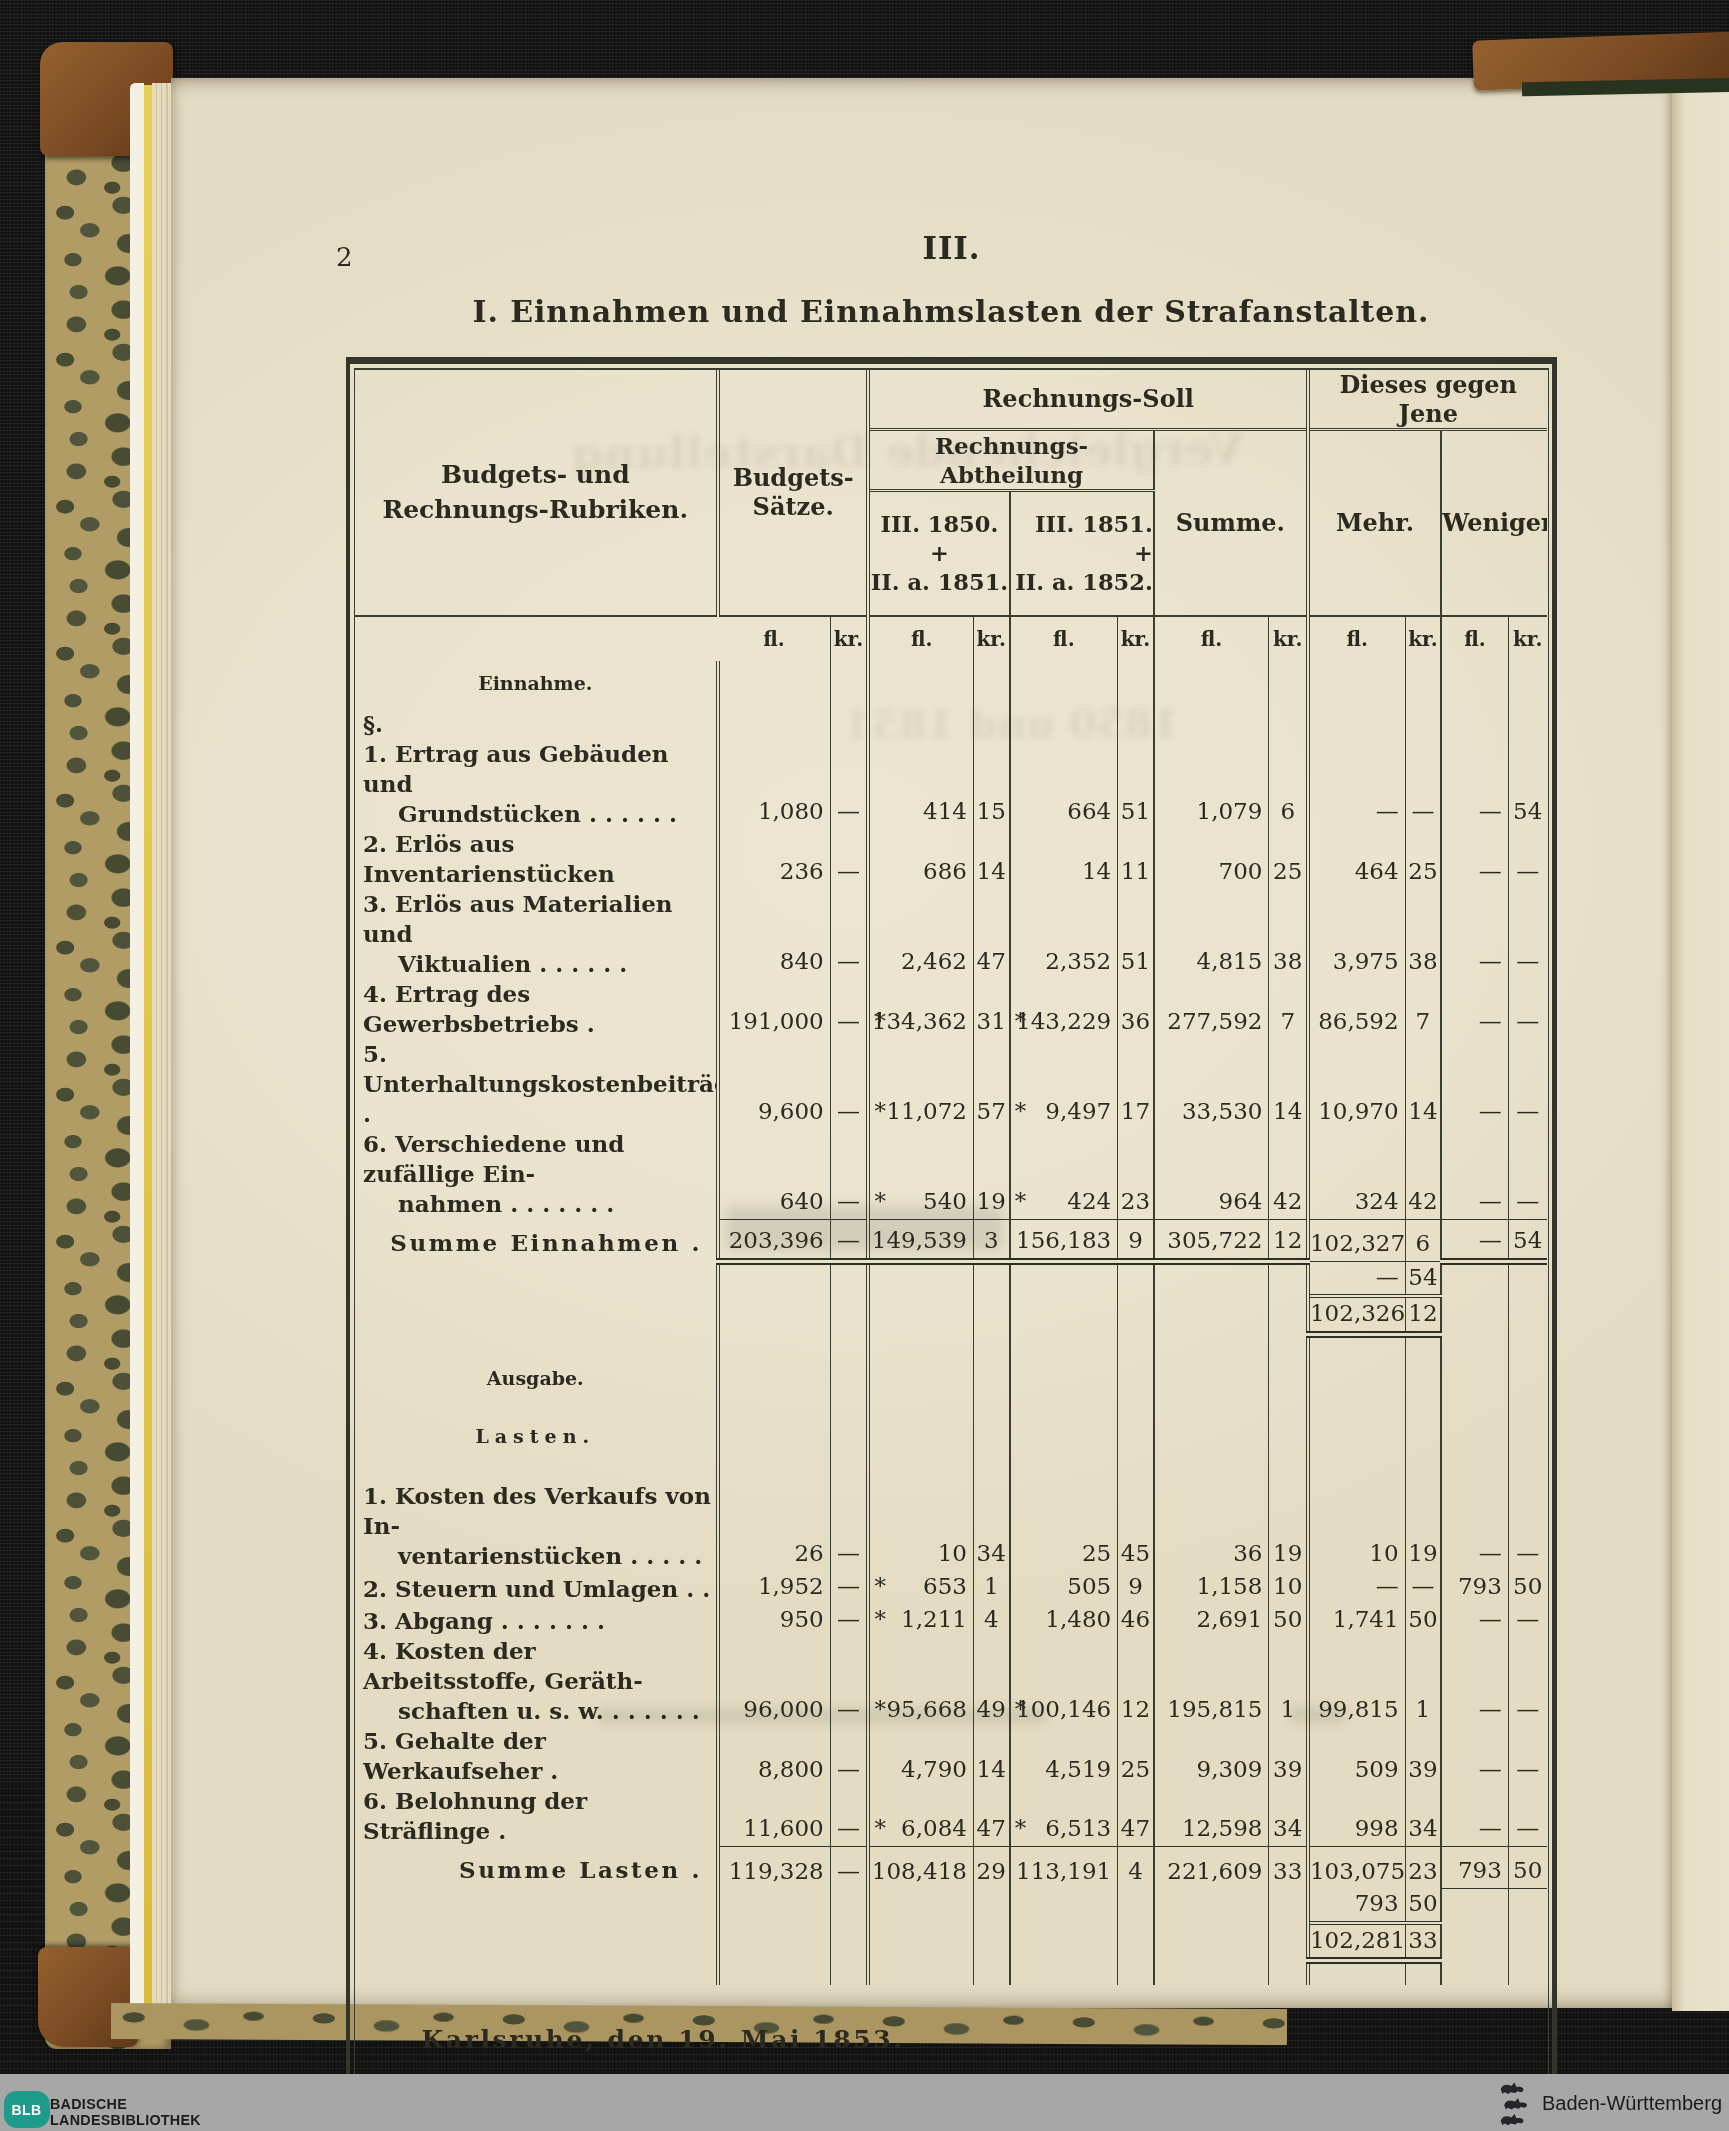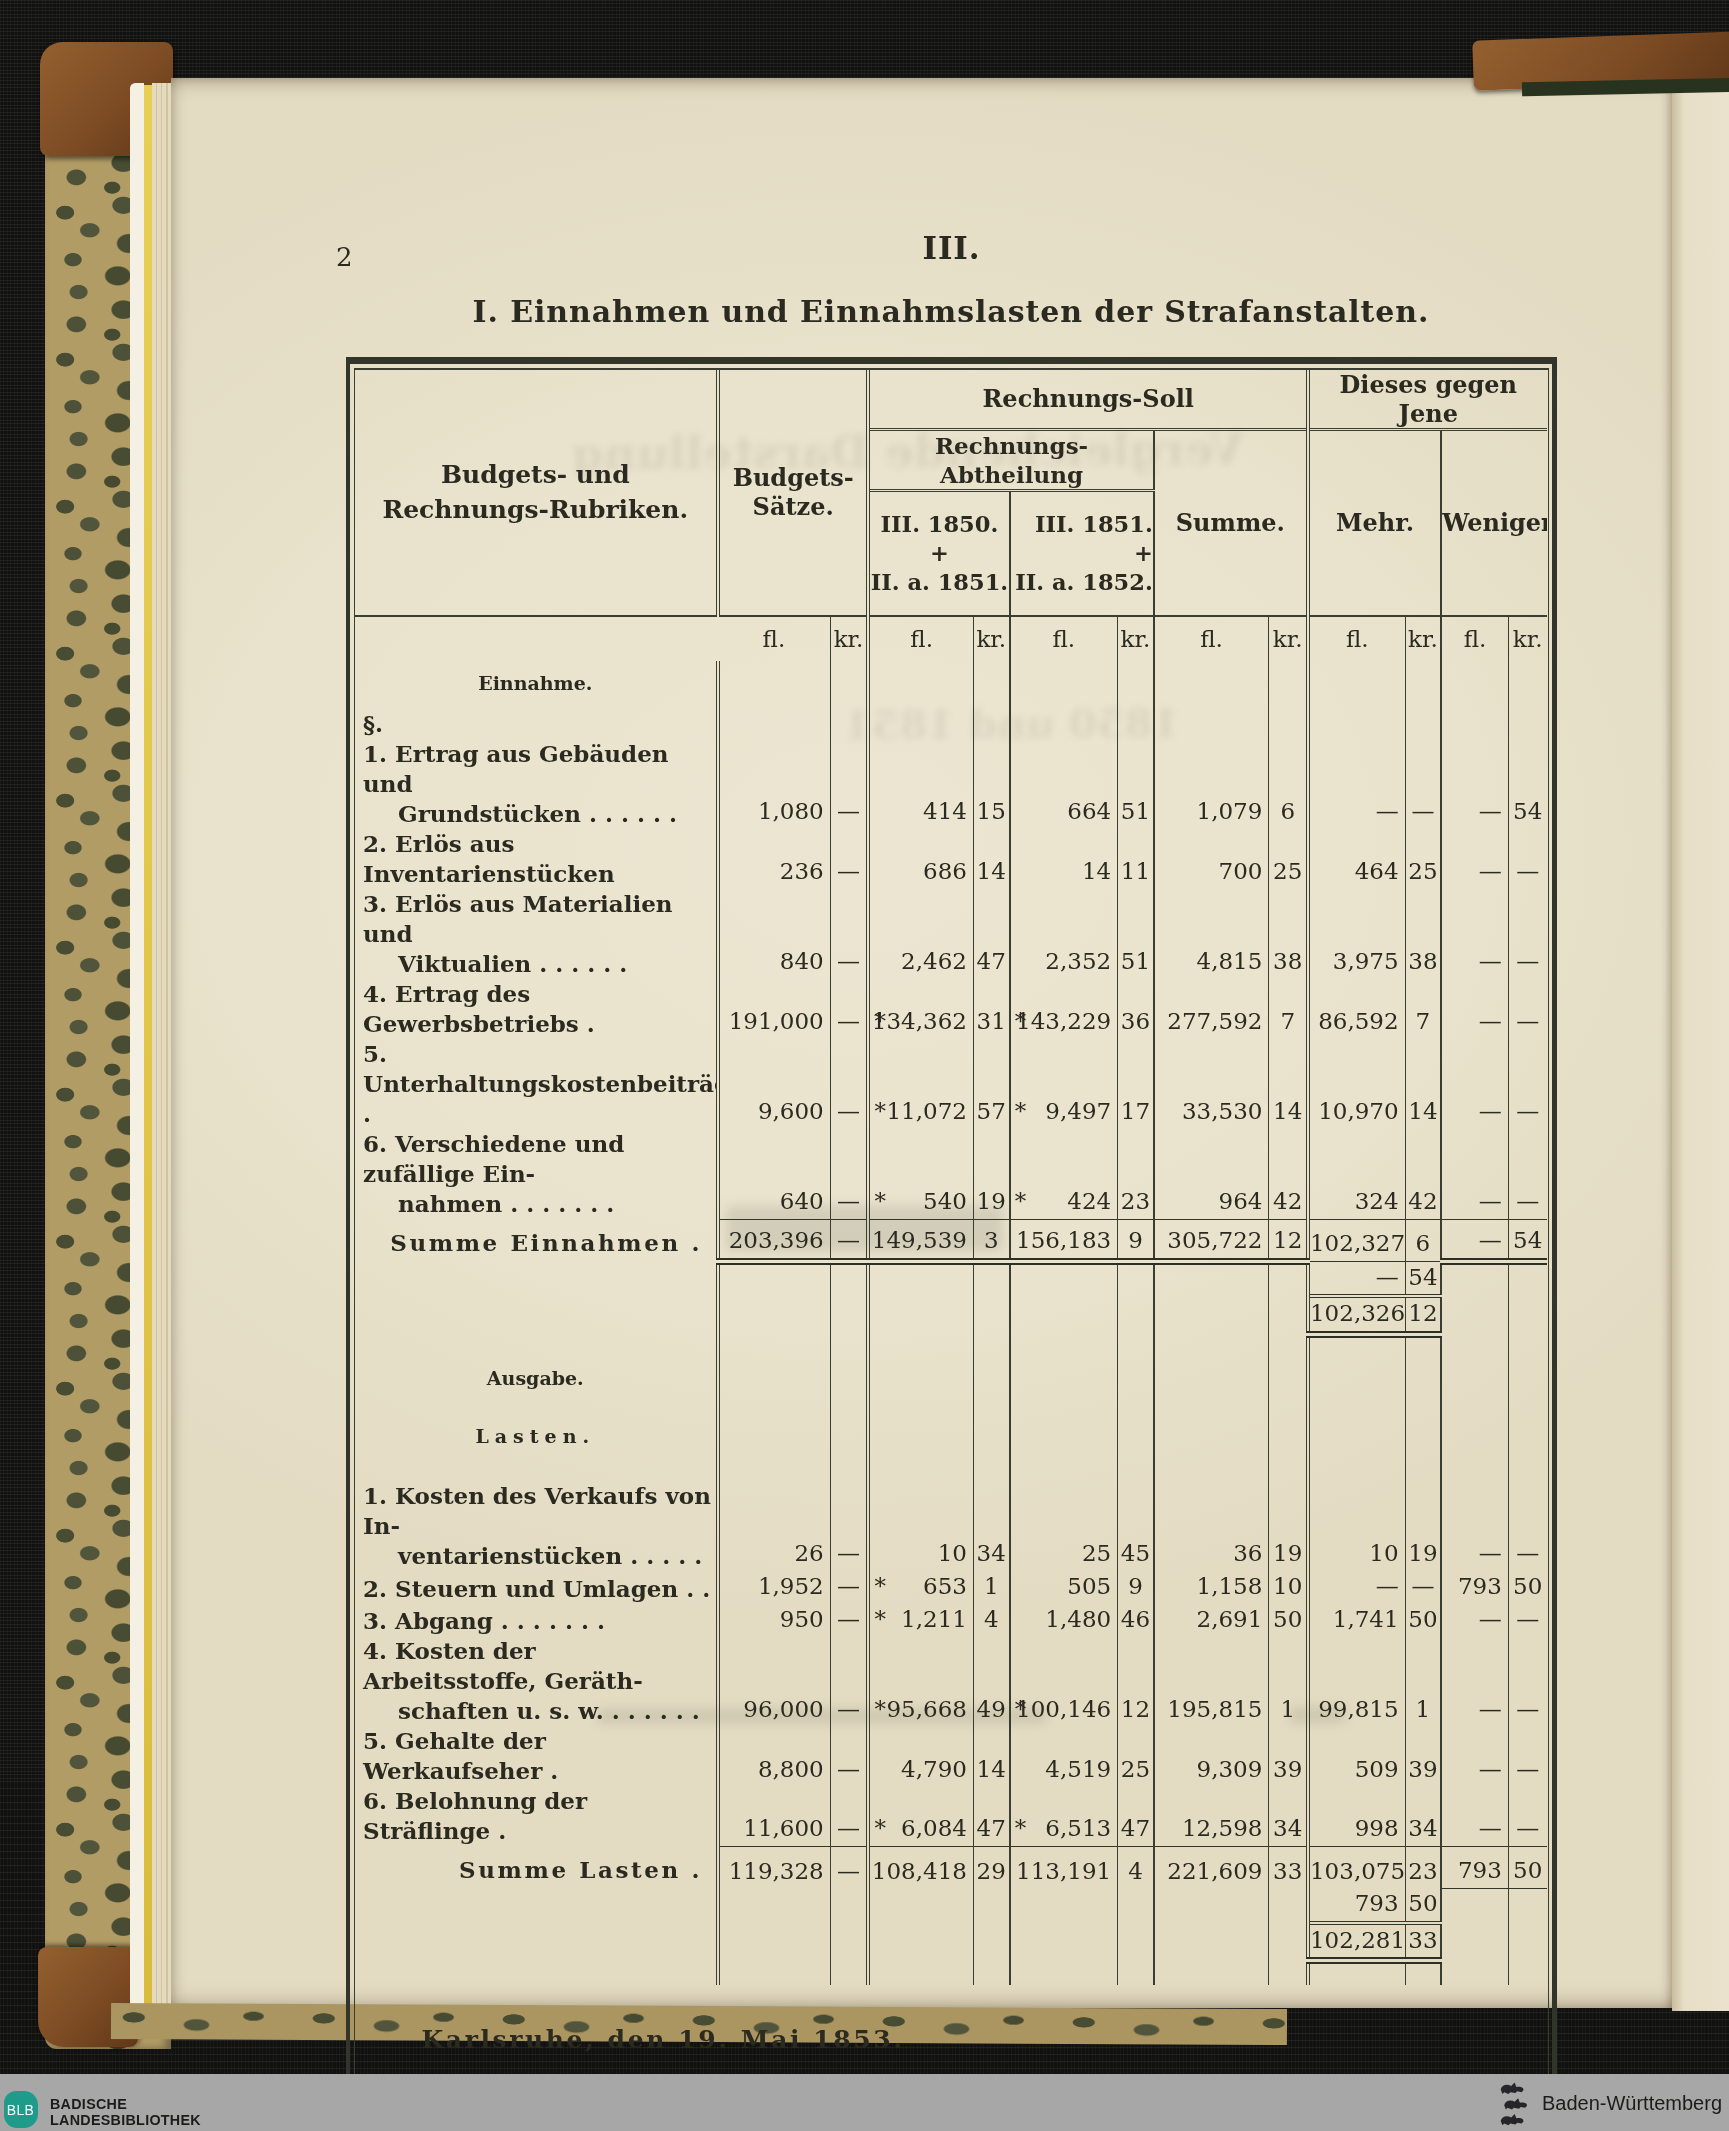--- a/index.html
+++ b/index.html
@@ -84,21 +84,21 @@
   .th-rub{ border-right:4.3px double #3a3e30; font-size:25px;}
   .th-budget{ border-right:4.3px double #3a3e30; }
   .th-soll{ border-bottom:3.5px double #3a3e30; border-right:4.3px double #3a3e30; }
   .th-diff{ border-bottom:3.5px double #3a3e30; }
   .th-abth{ border-bottom:3.5px double #3a3e30; border-right:2.6px solid #3a3e30; font-size:23px;}
   .th-summe{ border-right:4.3px double #3a3e30; }
   .th-mehr{ border-right:2.6px solid #3a3e30; }
   .th-a1{ border-right:2.6px solid #3a3e30; }
   .th-a2{ border-right:2.6px solid #3a3e30;text-align:right; }
   .abthlines span{ display:block; font-family:"DejaVu Serif",serif; font-size:22.5px; line-height:29px; font-weight:bold;}
-  th.u{ border-top:2.6px solid #3a3e30; font-size:23px; font-weight:normal; vertical-align:middle;}
+  th.u{ border-top:2.6px solid #3a3e30; font-size:20px; font-weight:bold; vertical-align:middle;}
   
   tbody td{ font-size:23px; line-height:30px; }
   td.c-rub{ border-right:4.3px double #3a3e30; padding-left:8.6px; font-weight:bold; }
   td.c-rub .l2{ padding-left:35px; }
   td.c-rub.sect{ text-align:center; padding-left:0; font-size:19px; vertical-align:middle;}
   td.c-rub.sect.sp{ letter-spacing:6px; }
   td.c-rub.sumlab{ text-align:right; padding-right:14px; letter-spacing:2.6px; vertical-align:bottom; padding-bottom:3.5px;}
   td.n{ text-align:right; padding:0 6px 2.6px 0; position:relative; font-weight:normal;}
   td.n.kr{ text-align:center; padding:0 1.7px 2.6px 1.7px; }
   .sep-t{ border-right:1.3px solid #3a3e30; }
@@ -109,22 +109,22 @@
   td.bb-h{ border-bottom:7px double #2c3024; }
   td.bb-d{ border-bottom:4.3px double #32362a; }
   td.bb-t{ border-bottom:1.7px solid #32362a; }
   td .ast{ position:absolute; left:4.3px; bottom:2.6px; font-size:23px; }
   
   .tfooter{ height:209px; position:relative; font-size:25px;}
   .f-date{ position:absolute; left:67px; top:40px; letter-spacing:2.6px; font-weight:bold;}
   .f-auth{ position:absolute; left:0; top:93px; width:100%; text-align:center; font-weight:bold;}
   
   .bar{ position:absolute; left:0; top:2074px; width:1729px; height:58px; font-family:"Liberation Sans",sans-serif;}
-  .blb-badge{ position:absolute; left:3.5px; top:17.3px; width:34px; height:37px; border-radius:12px 14px 14px 13px;
-    color:#fff; font-weight:normal; font-size:14px; display:flex; align-items:center; justify-content:center; letter-spacing:0.4px;}
+  .blb-badge{ position:absolute; left:3.5px; top:17.3px; width:46px; height:37px; border-radius:12px 14px 14px 13px;
+    color:#fff; font-weight:bold; font-size:14px; display:flex; align-items:center; justify-content:center; letter-spacing:0.4px;}
   .blb-name{ position:absolute; left:50px; top:22px; font-weight:bold; font-size:14.3px; line-height:16.4px; color:#1c1c1a; letter-spacing:0.3px;}
   .bw{ position:absolute; right:7px; top:5.2px; height:48px; display:flex; align-items:center; gap:8.6px;}
   .bw-text{ font-size:20px; color:#1c1c1a; font-weight:500;}
   .lions svg{ display:block; }
 </style>
 </head>
 <body>
 
 <div id="stage">
 

